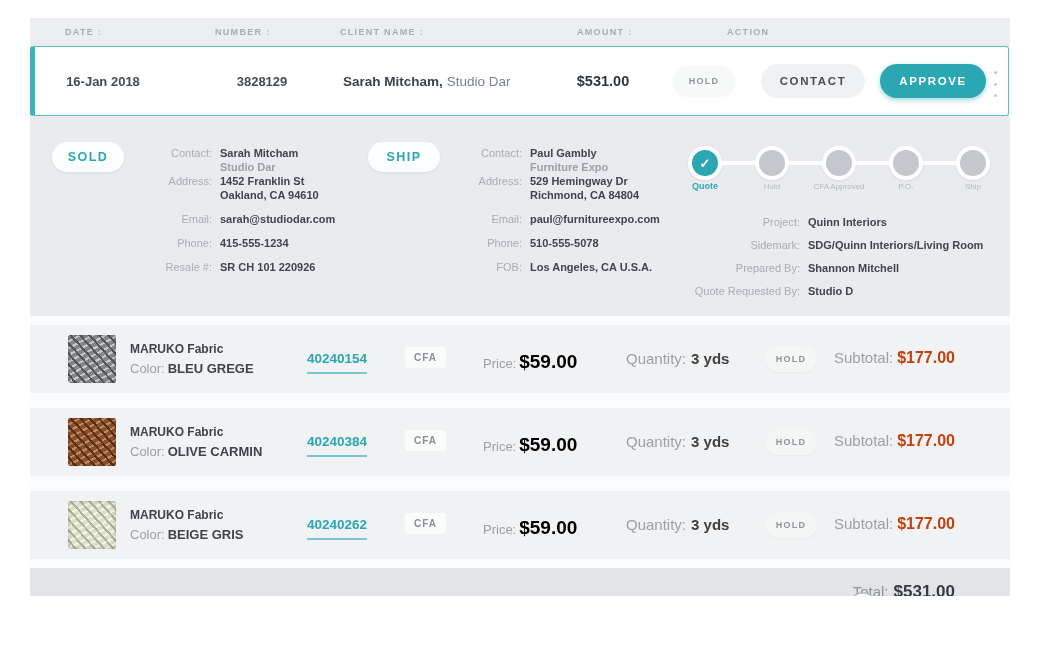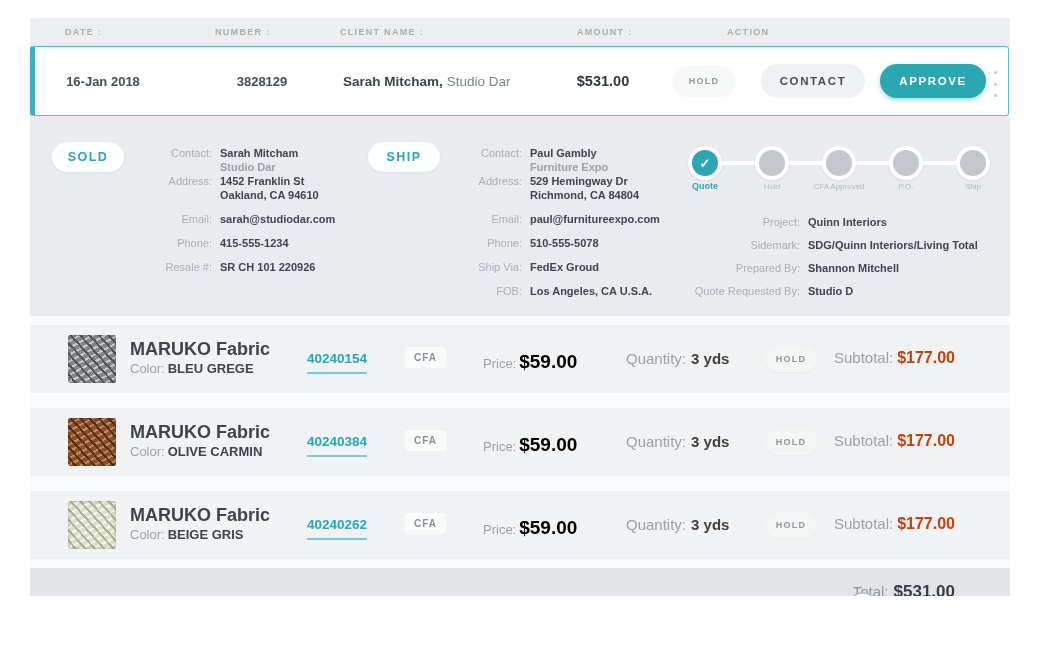--- a/index.html
+++ b/index.html
@@ -69,21 +69,21 @@
   
   .rows-wrap{position:absolute;left:0;top:200px;width:980px;height:252px;background:#fafbfd;}
   .item-row{position:absolute;left:0;width:980px;height:68px;background:#f0f2f4;}
   .item-row .swatch{position:absolute;left:38px;top:10px;width:48px;height:48px;border-radius:2px;
       background:
         repeating-linear-gradient(48deg, rgba(0,0,0,0) 0 5px, var(--dark) 5px 7px),
         repeating-linear-gradient(-28deg, rgba(0,0,0,0) 0 4px, var(--light) 4px 6px),
         var(--base);
       box-shadow:inset 0 0 4px rgba(0,0,0,.25);}
   .item-name{position:absolute;left:100px;top:15px;line-height:19px;}
-  .item-name .nm{font-size:18px;font-weight:bold;color:#3d444b;}
+  .item-name .nm{font-size:12px;font-weight:bold;color:#3d444b;}
   .item-name .cl{font-size:13px;color:#9ba1a9;}
   .item-name .cl b{color:#3d444b;font-weight:bold;margin-left:3px;}
   .sku{position:absolute;left:277px;top:26px;font-size:13.5px;font-weight:bold;color:#2aa6b4;
        text-decoration:none;border-bottom:2px solid #79c9d3;padding-bottom:6px;cursor:pointer;}
   .cfa{position:absolute;left:375px;top:22px;padding:5px 9px;border-radius:3px;background:rgba(255,255,255,.65);
        font-size:10px;font-weight:bold;letter-spacing:1px;color:#8a9096;}
   .price{position:absolute;left:453px;top:26px;font-size:13px;color:#9ba1a9;}
   .price b{color:#000000;font-size:19px;margin-left:3px;}
   .qty{position:absolute;left:596px;top:25px;font-size:15px;color:#9ba1a9;}
   .qty b{color:#404040;margin-left:5px;}
@@ -207,26 +207,20 @@
             <div class="fv">paul@furnitureexpo.com</div>
           </span>
       </div>
       <div class="frow">
         <span class="flabel">Phone:</span>
         <span class="fvals">
             <div class="fv">510-555-5078</div>
           </span>
       </div>
       <div class="frow">
-        <span class="flabel">Ship Via:</span>
-        <span class="fvals">
-            <div class="fv">FedEx Groud</div>
-          </span>
-      </div>
-      <div class="frow">
         <span class="flabel">FOB:</span>
         <span class="fvals">
             <div class="fv">Los Angeles, CA U.S.A.</div>
           </span>
       </div>
     </div>
 
     <div class="step-line"></div>
     <div class="node done" style="left:658px">
         <span class="chk">✓</span>
@@ -244,21 +238,21 @@
     <div class="fields proj-fields">
       <div class="frow">
         <span class="flabel">Project:</span>
         <span class="fvals">
             <div class="fv">Quinn Interiors</div>
           </span>
       </div>
       <div class="frow">
         <span class="flabel">Sidemark:</span>
         <span class="fvals">
-            <div class="fv">SDG/Quinn Interiors/Living Total</div>
+            <div class="fv">SDG/Quinn Interiors/Living Room</div>
           </span>
       </div>
       <div class="frow">
         <span class="flabel">Prepared By:</span>
         <span class="fvals">
             <div class="fv">Shannon Mitchell</div>
           </span>
       </div>
       <div class="frow">
         <span class="flabel">Quote Requested By:</span>

